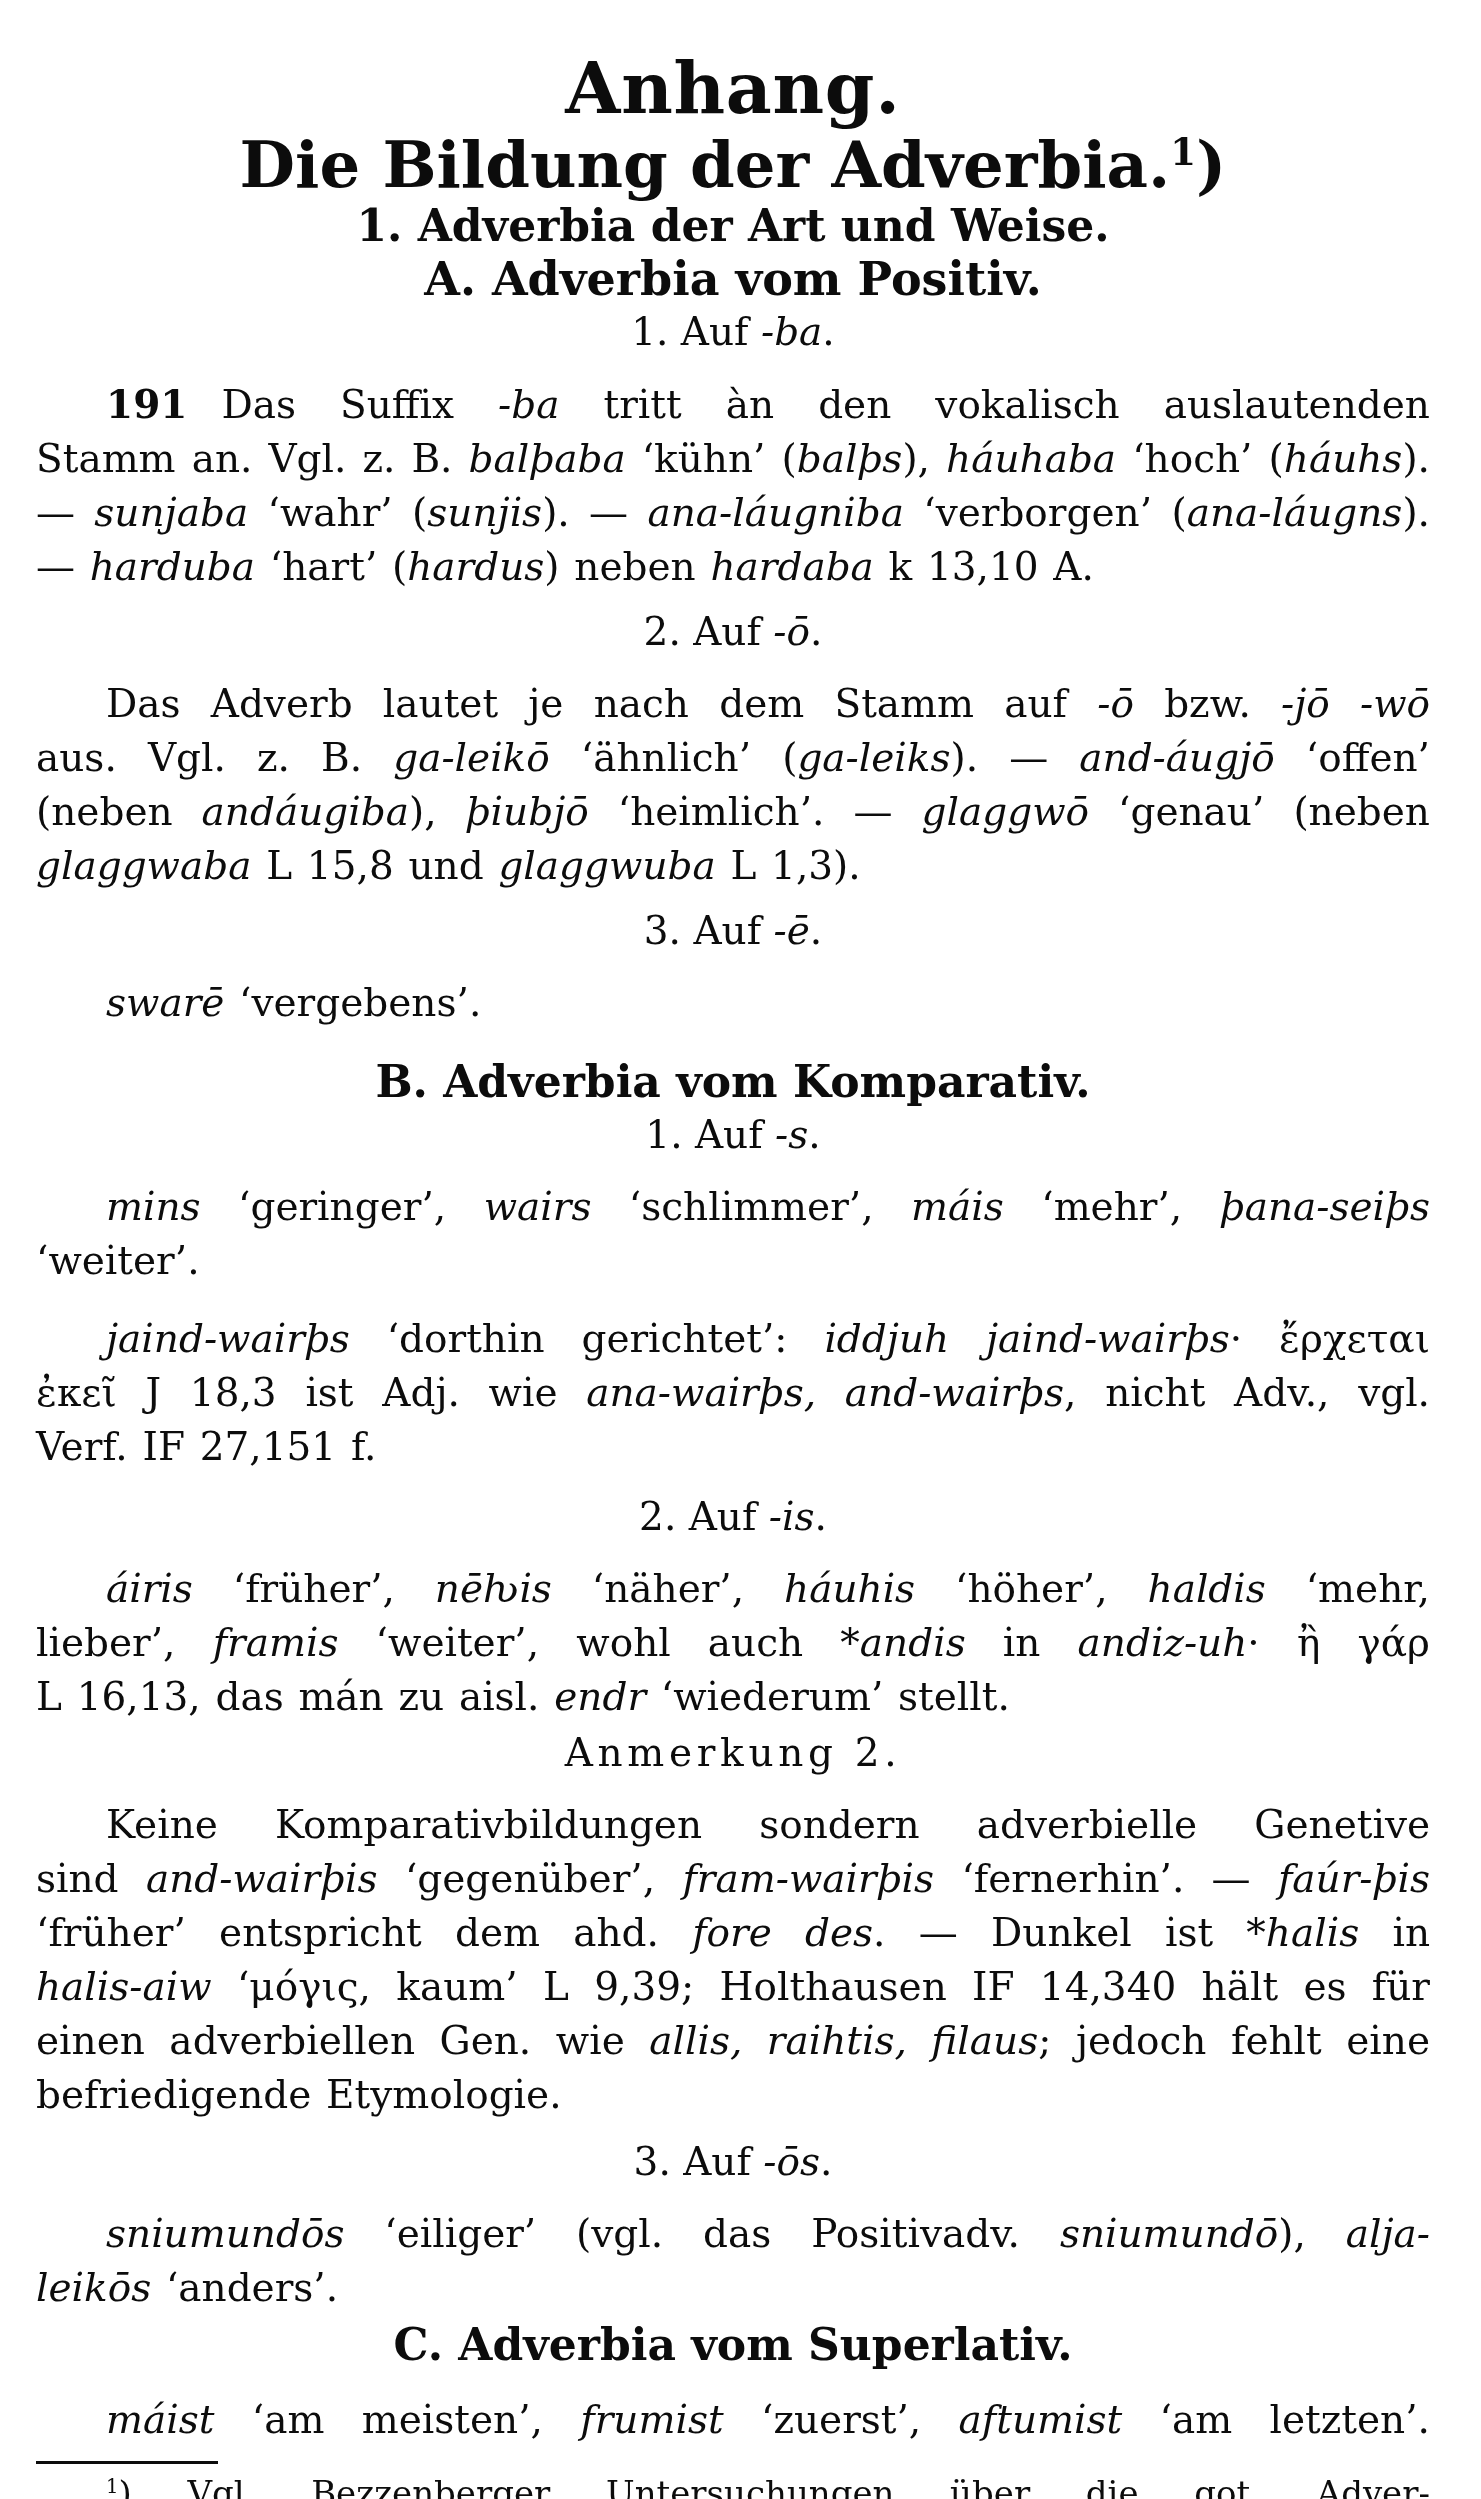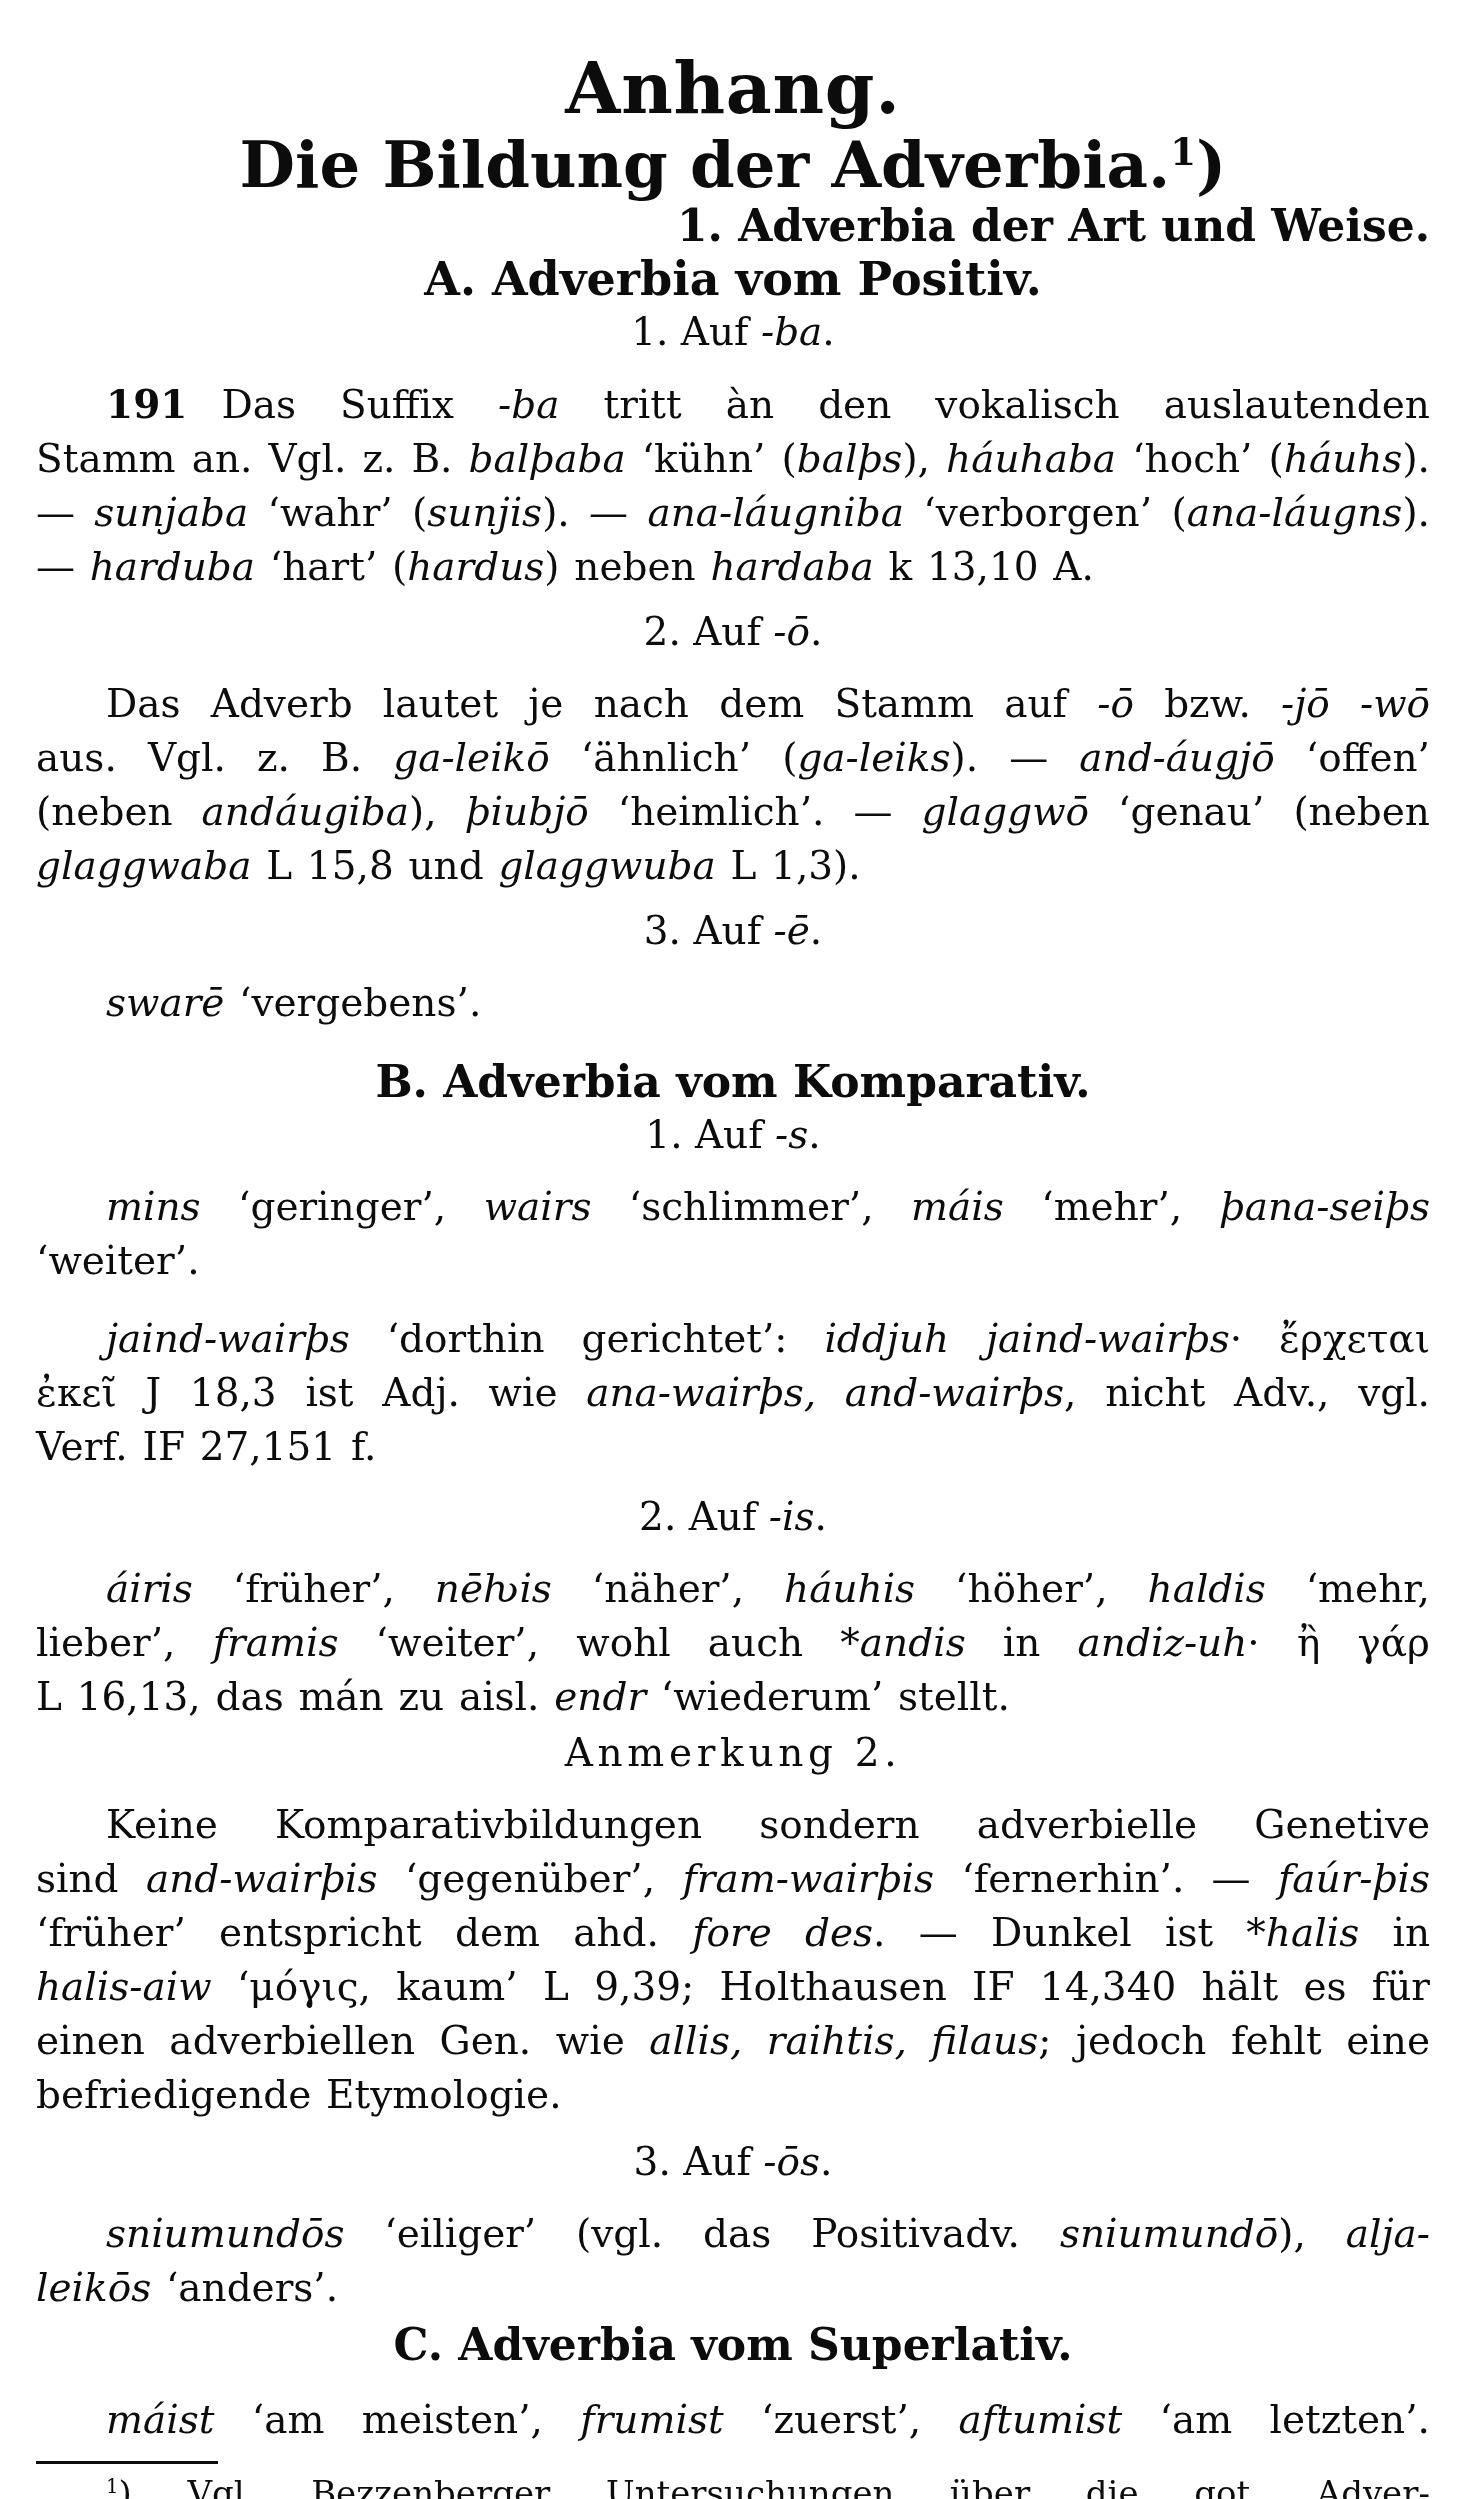--- a/index.html
+++ b/index.html
@@ -33,21 +33,21 @@
 
   
   .heading { text-align: center; }
   .h1 { font-size: 71px; line-height: 70px; font-weight: 700; margin-top: 28px; letter-spacing: 0.01em; }
   .h2 { font-size: 64px;  line-height: 54px;  font-weight: 700; margin-top: 15px; }
   .h3 { font-size: 44px;  line-height: 49px;  font-weight: 700; }
   .h4 { font-size: 46px;  line-height: 45px;  font-weight: 700; margin-top: 7.5px; }
   .h5 { font-size: 39px;  line-height: 42px;  margin-top: 7.5px; }
   .anm { font-size: 39px; line-height: 42px;  letter-spacing: 0.12em; }
 
-  [data-name="art-und-weise-heading"] { margin-top: 8.7px; text-align: right; }
+  [data-name="art-und-weise-heading"] { margin-top: 8.7px; }
   [data-name="auf-ba-heading"]        { margin-top: 8.7px; }
   [data-name="auf-o-heading"]         { margin-top: 17.5px; }
   [data-name="auf-e-heading"]         { margin-top: 16.2px; }
   [data-name="komparativ-heading"]    { margin-top: 27.5px; }
   [data-name="auf-s-heading"]         { margin-top: 7.5px; }
   [data-name="anmerkung-1-heading"]   { margin-top: 5px; }
   [data-name="auf-is-heading"]        { margin-top: 22px; }
   [data-name="anmerkung-2-heading"]   { margin-top: 8.7px; }
   [data-name="auf-os-heading"]        { margin-top: 19px; }
   [data-name="superlativ-heading"]    { margin-top: 5px; }

